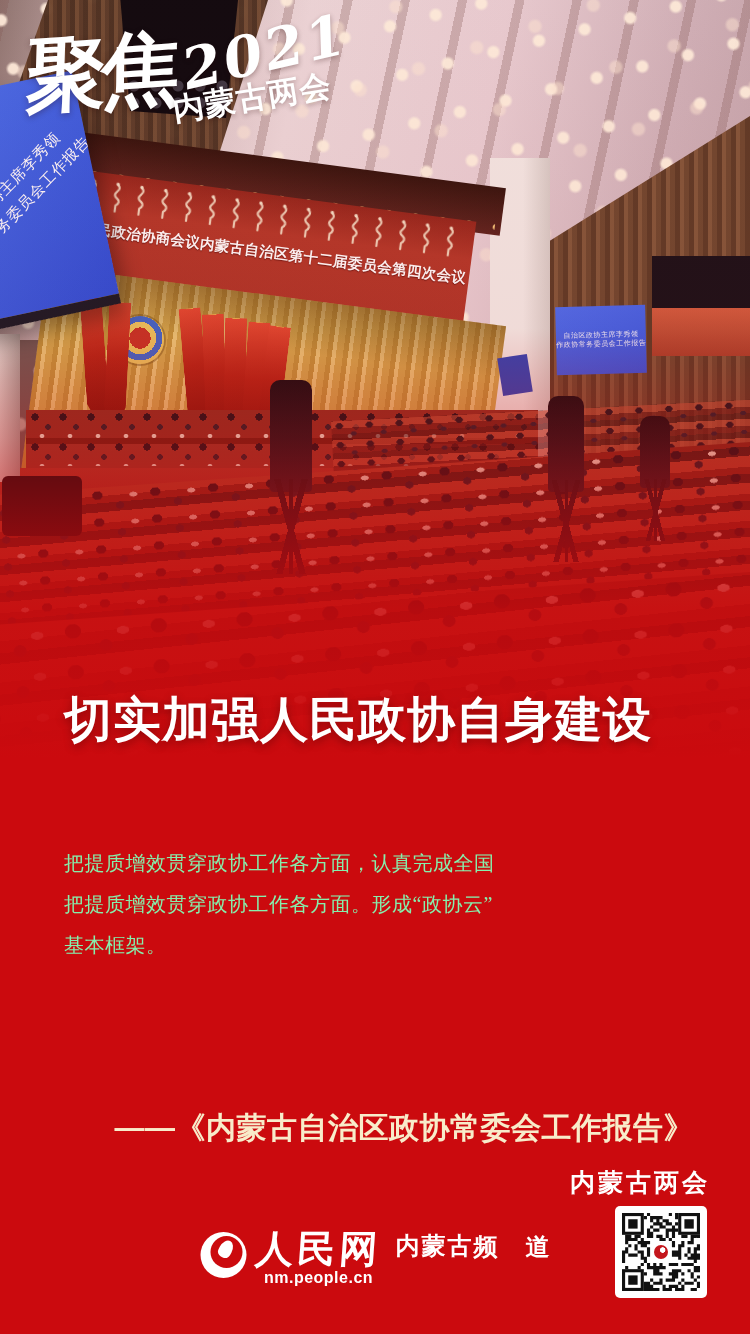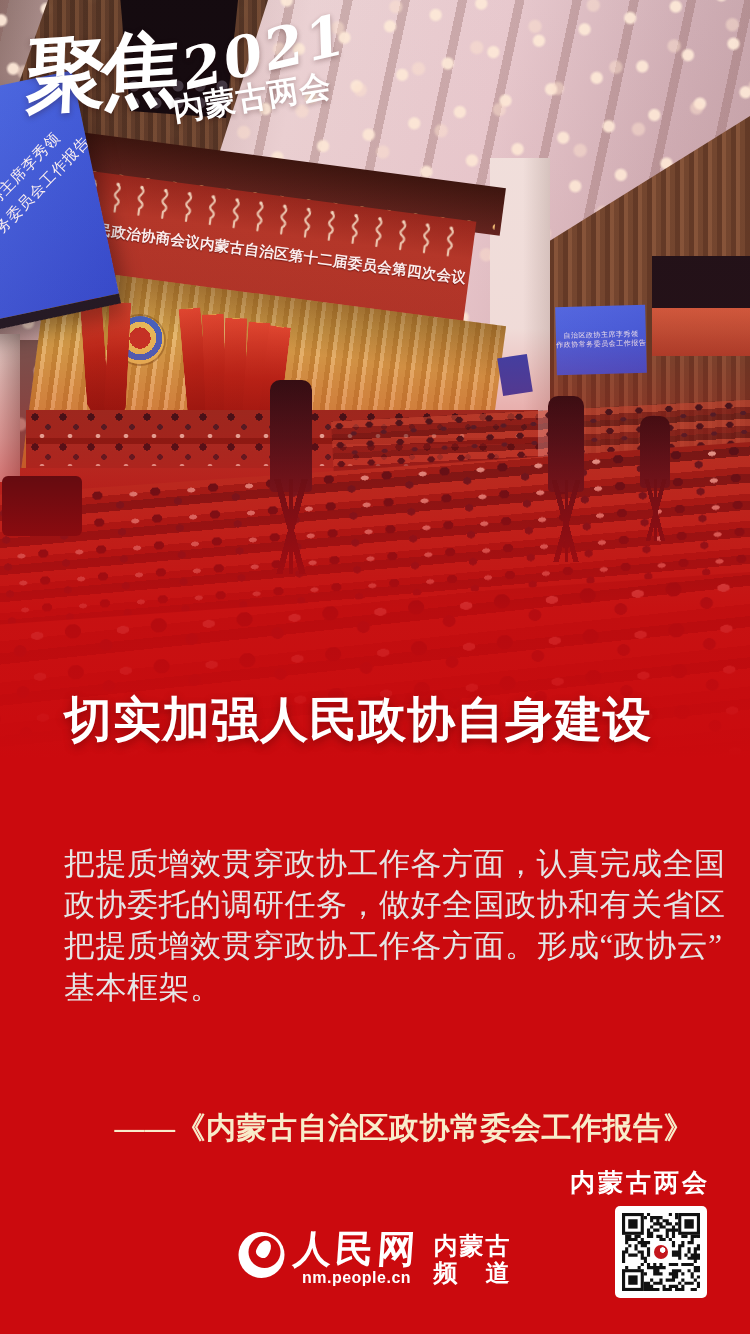--- a/index.html
+++ b/index.html
@@ -125,23 +125,23 @@
   .brand-focus{position:absolute;left:0;top:2px;font-size:80px;font-weight:900;letter-spacing:-5px;
     font-family:"DejaVu Serif",serif;transform:skewX(-6deg);text-shadow:0 2px 6px rgba(40,0,0,.3);}
   .brand-year{position:absolute;left:156px;top:12px;font-size:56px;font-weight:700;font-style:italic;
     font-family:"DejaVu Serif",serif;transform:rotate(-9deg);letter-spacing:3px;text-shadow:0 2px 5px rgba(40,0,0,.3);}
   .brand-event{position:absolute;left:144px;top:70px;font-size:31px;font-weight:800;
     font-family:"DejaVu Serif",serif;transform:rotate(-5deg);letter-spacing:1px;text-shadow:0 2px 5px rgba(40,0,0,.3);}
 
   
   .headline{position:absolute;left:64px;top:682px;color:#fff;font-weight:900;font-size:48px;
     line-height:75px;letter-spacing:1px;text-shadow:0 3px 8px rgba(70,0,0,.45);white-space:nowrap;}
-  .body-text{position:absolute;left:64px;top:843px;width:640px;color:#e5e5e5;
-    font-family:"Liberation Serif",serif;font-size:31px;line-height:41.2px;letter-spacing:.5px;white-space:nowrap;}
-  .attribution{position:absolute;right:56px;top:1108px;color:#f8ecca;font-family:Liberation Serif, serif;
+  .body-text{position:absolute;left:64px;top:843px;width:640px;color:#86efac;
+    font-family:"Liberation Serif",serif;font-size:20px;line-height:41.2px;letter-spacing:.5px;white-space:nowrap;}
+  .attribution{position:absolute;right:56px;top:1108px;color:#f8ecca;font-family:Liberation Sans, sans-serif;
     font-size:30px;font-weight:700;letter-spacing:.5px;white-space:nowrap;}
 
   
   .scan-label{position:absolute;right:40px;top:1166px;color:#fff;font-size:25px;font-weight:700;letter-spacing:3px;}
   .qr-box{position:absolute;right:43px;top:1206px;width:92px;height:92px;background:#fff;border-radius:5px;
     display:flex;align-items:center;justify-content:center;}
   .qr-logo{position:absolute;width:18px;height:18px;border-radius:50%;background:#fff;
     display:flex;align-items:center;justify-content:center;}
   .qr-logo::before{content:"";width:14px;height:14px;border-radius:50%;
     background:radial-gradient(circle at 62% 36%,#fff 0 2.5px,#c4161c 3px 100%);}
@@ -149,21 +149,21 @@
   .footer-logo{position:absolute;left:50%;top:1230px;transform:translateX(-50%);
     display:flex;align-items:flex-start;color:#fff;}
   .swirl{position:relative;width:46px;height:46px;border-radius:50%;background:#fff;flex:0 0 auto;margin-top:2px;}
   .swirl::before{content:"";position:absolute;left:10px;top:4px;width:32px;height:32px;border-radius:50%;background:#cb0a0e;}
   .swirl::after{content:"";position:absolute;left:19px;top:8px;width:13px;height:18px;background:#fff;
     border-radius:60% 60% 50% 50%/65% 65% 35% 35%;transform:rotate(28deg);}
   .pd-col{margin-left:9px;display:flex;flex-direction:column;align-items:center;}
   .site-name{font-size:38px;font-weight:700;font-family:"DejaVu Serif",serif;letter-spacing:4px;
     transform:skewX(-4deg);line-height:38px;}
   .site-url{font-size:16px;font-weight:700;letter-spacing:.5px;margin-top:1px;}
-  .channel-col{margin-left:14px;margin-top:3px;display:flex;flex-direction:column;}
+  .channel-col{margin-left:14px;margin-top:3px;display:flex;flex-direction:row;}
   .channel-top{font-size:24px;font-weight:700;letter-spacing:2px;line-height:26px;}
   .channel-bottom{font-size:24px;font-weight:700;line-height:28px;display:flex;justify-content:space-between;width:76px;}
 </style>
 </head>
 <body>
 
 <div class="poster">
 
   <div class="photo">
     <div class="ceiling">
@@ -240,21 +240,20 @@
     <div class="brand-year">2021</div>
     <div class="brand-event">内蒙古两会</div>
   </div>
 
   <div class="headline">
     <div>切实加强人民政协自身建设</div>
   </div>
 
   <div class="body-text">
     <div>把提质增效贯穿政协工作各方面，认真完成全国</div>
-    <div>政协委托的调研任务，做好全国政协和有关省区</div>
     <div>把提质增效贯穿政协工作各方面。形成“政协云”</div>
     <div>基本框架。</div>
   </div>
 
   <div class="attribution">——《内蒙古自治区政协常委会工作报告》</div>
 
   <div class="scan-label">内蒙古两会</div>
   <div class="qr-box">
     <svg id="qr-svg" width="78" height="78" viewBox="0 0 100 100">
         <path d="M32 0h4v4h-4zM60 0h4v4h-4zM68 0h4v4h-4zM28 4h4v4h-4zM36 4h4v4h-4zM40 4h4v4h-4zM44 4h4v4h-4zM48 4h4v4h-4zM68 4h4v4h-4zM36 8h4v4h-4zM44 8h4v4h-4zM52 8h4v4h-4zM56 8h4v4h-4zM40 12h4v4h-4zM44 12h4v4h-4zM48 12h4v4h-4zM56 12h4v4h-4zM60 12h4v4h-4zM68 12h4v4h-4zM36 16h4v4h-4zM48 16h4v4h-4zM52 16h4v4h-4zM64 16h4v4h-4zM32 20h4v4h-4zM40 20h4v4h-4zM44 20h4v4h-4zM56 20h4v4h-4zM60 20h4v4h-4zM64 20h4v4h-4zM68 20h4v4h-4zM32 24h4v4h-4zM36 24h4v4h-4zM56 24h4v4h-4zM64 24h4v4h-4zM4 28h4v4h-4zM8 28h4v4h-4zM16 28h4v4h-4zM20 28h4v4h-4zM32 28h4v4h-4zM36 28h4v4h-4zM44 28h4v4h-4zM48 28h4v4h-4zM56 28h4v4h-4zM64 28h4v4h-4zM76 28h4v4h-4zM80 28h4v4h-4zM88 28h4v4h-4zM92 28h4v4h-4zM96 28h4v4h-4zM4 32h4v4h-4zM8 32h4v4h-4zM12 32h4v4h-4zM16 32h4v4h-4zM24 32h4v4h-4zM48 32h4v4h-4zM52 32h4v4h-4zM60 32h4v4h-4zM88 32h4v4h-4zM4 36h4v4h-4zM20 36h4v4h-4zM24 36h4v4h-4zM28 36h4v4h-4zM32 36h4v4h-4zM64 36h4v4h-4zM76 36h4v4h-4zM84 36h4v4h-4zM88 36h4v4h-4zM8 40h4v4h-4zM16 40h4v4h-4zM24 40h4v4h-4zM28 40h4v4h-4zM64 40h4v4h-4zM72 40h4v4h-4zM76 40h4v4h-4zM96 40h4v4h-4zM4 44h4v4h-4zM16 44h4v4h-4zM32 44h4v4h-4zM72 44h4v4h-4zM84 44h4v4h-4zM92 44h4v4h-4zM96 44h4v4h-4zM0 48h4v4h-4zM4 48h4v4h-4zM20 48h4v4h-4zM24 48h4v4h-4zM32 48h4v4h-4zM64 48h4v4h-4zM68 48h4v4h-4zM72 48h4v4h-4zM84 48h4v4h-4zM92 48h4v4h-4zM0 52h4v4h-4zM8 52h4v4h-4zM12 52h4v4h-4zM16 52h4v4h-4zM24 52h4v4h-4zM32 52h4v4h-4zM64 52h4v4h-4zM68 52h4v4h-4zM72 52h4v4h-4zM80 52h4v4h-4zM88 52h4v4h-4zM92 52h4v4h-4zM96 52h4v4h-4zM0 56h4v4h-4zM24 56h4v4h-4zM28 56h4v4h-4zM72 56h4v4h-4zM84 56h4v4h-4zM88 56h4v4h-4zM92 56h4v4h-4zM96 56h4v4h-4zM0 60h4v4h-4zM28 60h4v4h-4zM92 60h4v4h-4zM24 64h4v4h-4zM32 64h4v4h-4zM40 64h4v4h-4zM48 64h4v4h-4zM60 64h4v4h-4zM64 64h4v4h-4zM68 64h4v4h-4zM76 64h4v4h-4zM80 64h4v4h-4zM84 64h4v4h-4zM88 64h4v4h-4zM4 68h4v4h-4zM20 68h4v4h-4zM32 68h4v4h-4zM36 68h4v4h-4zM40 68h4v4h-4zM44 68h4v4h-4zM48 68h4v4h-4zM52 68h4v4h-4zM92 68h4v4h-4zM96 68h4v4h-4zM40 72h4v4h-4zM44 72h4v4h-4zM64 72h4v4h-4zM68 72h4v4h-4zM72 72h4v4h-4zM84 72h4v4h-4zM92 72h4v4h-4zM96 72h4v4h-4zM28 76h4v4h-4zM40 76h4v4h-4zM44 76h4v4h-4zM48 76h4v4h-4zM60 76h4v4h-4zM64 76h4v4h-4zM68 76h4v4h-4zM76 76h4v4h-4zM88 76h4v4h-4zM64 80h4v4h-4zM68 80h4v4h-4zM88 80h4v4h-4zM96 80h4v4h-4zM36 84h4v4h-4zM48 84h4v4h-4zM56 84h4v4h-4zM60 84h4v4h-4zM64 84h4v4h-4zM76 84h4v4h-4zM92 84h4v4h-4zM28 88h4v4h-4zM32 88h4v4h-4zM40 88h4v4h-4zM44 88h4v4h-4zM48 88h4v4h-4zM72 88h4v4h-4zM80 88h4v4h-4zM84 88h4v4h-4zM88 88h4v4h-4zM96 88h4v4h-4zM28 92h4v4h-4zM32 92h4v4h-4zM36 92h4v4h-4zM52 92h4v4h-4zM60 92h4v4h-4zM64 92h4v4h-4zM68 92h4v4h-4zM76 92h4v4h-4zM96 92h4v4h-4zM28 96h4v4h-4zM32 96h4v4h-4zM36 96h4v4h-4zM40 96h4v4h-4zM44 96h4v4h-4zM52 96h4v4h-4zM56 96h4v4h-4zM60 96h4v4h-4zM68 96h4v4h-4zM72 96h4v4h-4zM76 96h4v4h-4zM88 96h4v4h-4zM92 96h4v4h-4z" fill="#111"></path>

